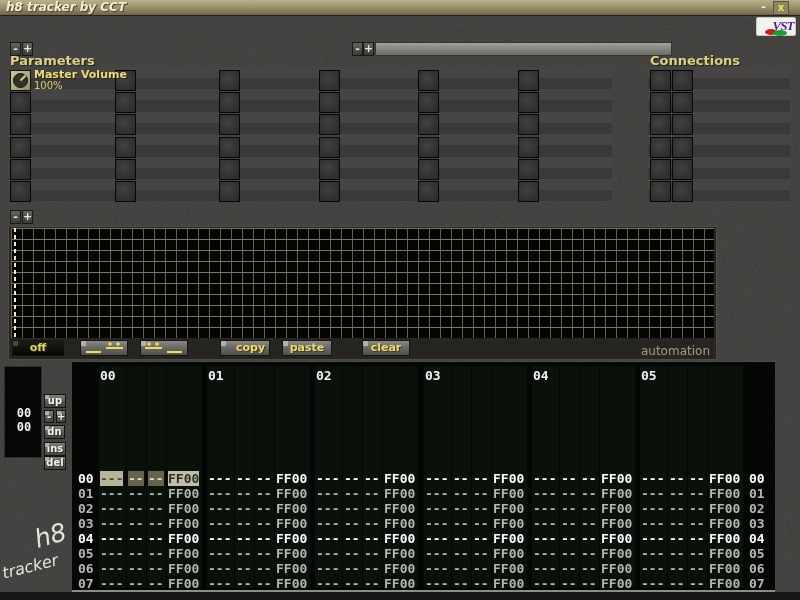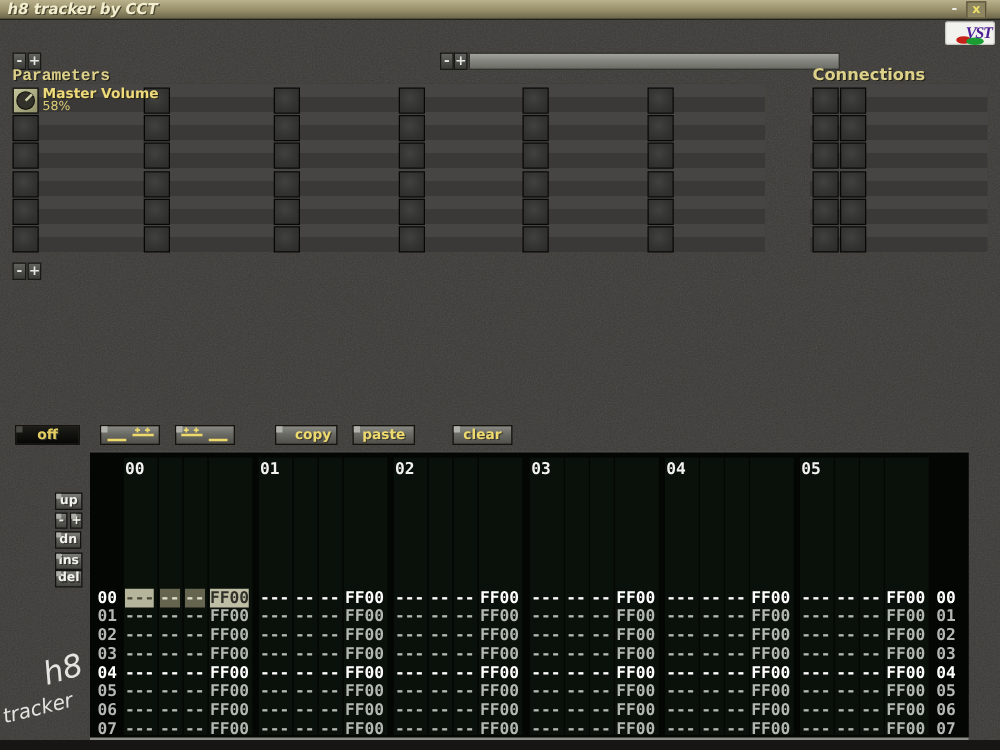--- a/index.html
+++ b/index.html
@@ -176,21 +176,21 @@
     <div id="vst-text">VST</div>
   </div>
 
   <div class="mini-btn layer" style="left:10px;top:42px;">-</div>
   <div class="mini-btn layer" style="left:22px;top:42px;">+</div>
 
   <div class="mini-btn layer" style="left:352px;top:42px;">-</div>
   <div class="mini-btn layer" style="left:363px;top:42px;">+</div>
   <div class="sel-bar layer" style="left:375px;top:42px;width:297px;"></div>
 
-  <div class="section-title layer" style="left:10px;top:53px;font-family:Liberation Mono, monospace;">Parameters</div>
+  <div class="section-title layer" style="left:10px;top:53px;">Parameters</div>
   <div class="stripe-panel layer" id="params-panel" style="left:10px;top:67px;width:602px;height:135px;">
       <div class="knob knob-active" style="left: 0px; top: 3px; position: absolute;"><svg width="19" height="19" viewBox="0 0 19 19">
           <circle cx="9.5" cy="9.5" r="7" fill="#32322a" stroke="#15150f"></circle>
           <path d="M9.5,9.5 L14.5,4.5" stroke="#cfcfa8" stroke-width="2"></path>
         </svg></div>
       <div class="knob" style="left: 0px; top: 25px; position: absolute;"></div>
       <div class="knob" style="left: 0px; top: 47px; position: absolute;"></div>
       <div class="knob" style="left: 0px; top: 70px; position: absolute;"></div>
       <div class="knob" style="left: 0px; top: 92px; position: absolute;"></div>
       <div class="knob" style="left: 0px; top: 114px; position: absolute;"></div>
@@ -219,41 +219,47 @@
       <div class="knob" style="left: 408px; top: 92px; position: absolute;"></div>
       <div class="knob" style="left: 408px; top: 114px; position: absolute;"></div>
       <div class="knob" style="left: 508px; top: 3px; position: absolute;"></div>
       <div class="knob" style="left: 508px; top: 25px; position: absolute;"></div>
       <div class="knob" style="left: 508px; top: 47px; position: absolute;"></div>
       <div class="knob" style="left: 508px; top: 70px; position: absolute;"></div>
       <div class="knob" style="left: 508px; top: 92px; position: absolute;"></div>
       <div class="knob" style="left: 508px; top: 114px; position: absolute;"></div>
     </div>
   <div class="param-name layer" style="left:34px;top:68px;">Master Volume</div>
-  <div class="param-value layer" style="left:34px;top:80px;">58%</div>
+  <div class="param-value layer" style="left:34px;top:80px;">100%</div>
 
   <div class="section-title layer" style="left:650px;top:53px;">Connections</div>
   <div class="stripe-panel layer" id="conn-panel" style="left:648px;top:67px;width:142px;height:135px;">
       <div class="knob" style="left: 2px; top: 3px; position: absolute;"></div>
       <div class="knob" style="left: 2px; top: 25px; position: absolute;"></div>
       <div class="knob" style="left: 2px; top: 47px; position: absolute;"></div>
       <div class="knob" style="left: 2px; top: 70px; position: absolute;"></div>
       <div class="knob" style="left: 2px; top: 92px; position: absolute;"></div>
       <div class="knob" style="left: 2px; top: 114px; position: absolute;"></div>
       <div class="knob" style="left: 24px; top: 3px; position: absolute;"></div>
       <div class="knob" style="left: 24px; top: 25px; position: absolute;"></div>
       <div class="knob" style="left: 24px; top: 47px; position: absolute;"></div>
       <div class="knob" style="left: 24px; top: 70px; position: absolute;"></div>
       <div class="knob" style="left: 24px; top: 92px; position: absolute;"></div>
       <div class="knob" style="left: 24px; top: 114px; position: absolute;"></div>
     </div>
 
   <div class="mini-btn layer" style="left:10px;top:210px;">-</div>
   <div class="mini-btn layer" style="left:22px;top:210px;">+</div>
 
+  <div id="auto-panel" class="layer">
+    <div id="auto-grid">
+      <div id="auto-cursor"></div>
+    </div>
+    <div id="auto-label">automation</div>
+  </div>
 
   <div class="tool-btn layer" id="off-btn" style="left:12px;width:52px;">off</div>
 
   <div class="tool-btn layer" style="left:80px;width:48px;">
     <svg class="ramp-svg" width="46" height="14" viewBox="0 0 46 14">
       <g stroke="#eed96a" fill="none">
         <path d="M5,11 H20" stroke-width="2"></path>
         <path d="M25,7 H42" stroke-width="2"></path>
         <path d="M29,1 V5 M27,3 H31 M37,1 V5 M35,3 H39" stroke-width="1.4"></path>
       </g>
@@ -524,20 +530,23 @@
         <span class="pat-cell pat-cell-text" style="left: 509px; top: 0px; position: absolute;">--</span>
         <span class="pat-cell pat-cell-text" style="left: 529px; top: 0px; position: absolute;">FF00</span>
         <span class="pat-cell pat-cell-text" style="left: 569px; top: 0px; position: absolute;">---</span>
         <span class="pat-cell pat-cell-text" style="left: 597px; top: 0px; position: absolute;">--</span>
         <span class="pat-cell pat-cell-text" style="left: 617px; top: 0px; position: absolute;">--</span>
         <span class="pat-cell pat-cell-text" style="left: 637px; top: 0px; position: absolute;">FF00</span>
         <span class="pat-cell pat-cell-text" style="left: 677px; top: 0px; position: absolute;">07</span>
       </div>
     </div>
 
+  <div id="pat-listbox" class="layer">
+    <div id="pat-pos">00 00</div>
+  </div>
   <div id="pat-nav">
       <div class="nav-btn layer" style="left: 44px; top: 394px; width: 22px; height: 14px;">up</div>
       <div class="nav-btn layer" style="left: 44px; top: 410px; width: 10px; height: 13px;">-</div>
       <div class="nav-btn layer" style="left: 56px; top: 410px; width: 10px; height: 13px;">+</div>
       <div class="nav-btn layer" style="left: 44px; top: 425px; width: 21px; height: 14px;">dn</div>
       <div class="nav-btn layer" style="left: 44px; top: 442px; width: 22px; height: 14px;">ins</div>
       <div class="nav-btn layer" style="left: 44px; top: 456px; width: 22px; height: 14px;">del</div>
     </div>
 
   <svg id="signature" class="layer" width="80" height="76" viewBox="0 0 80 76">

